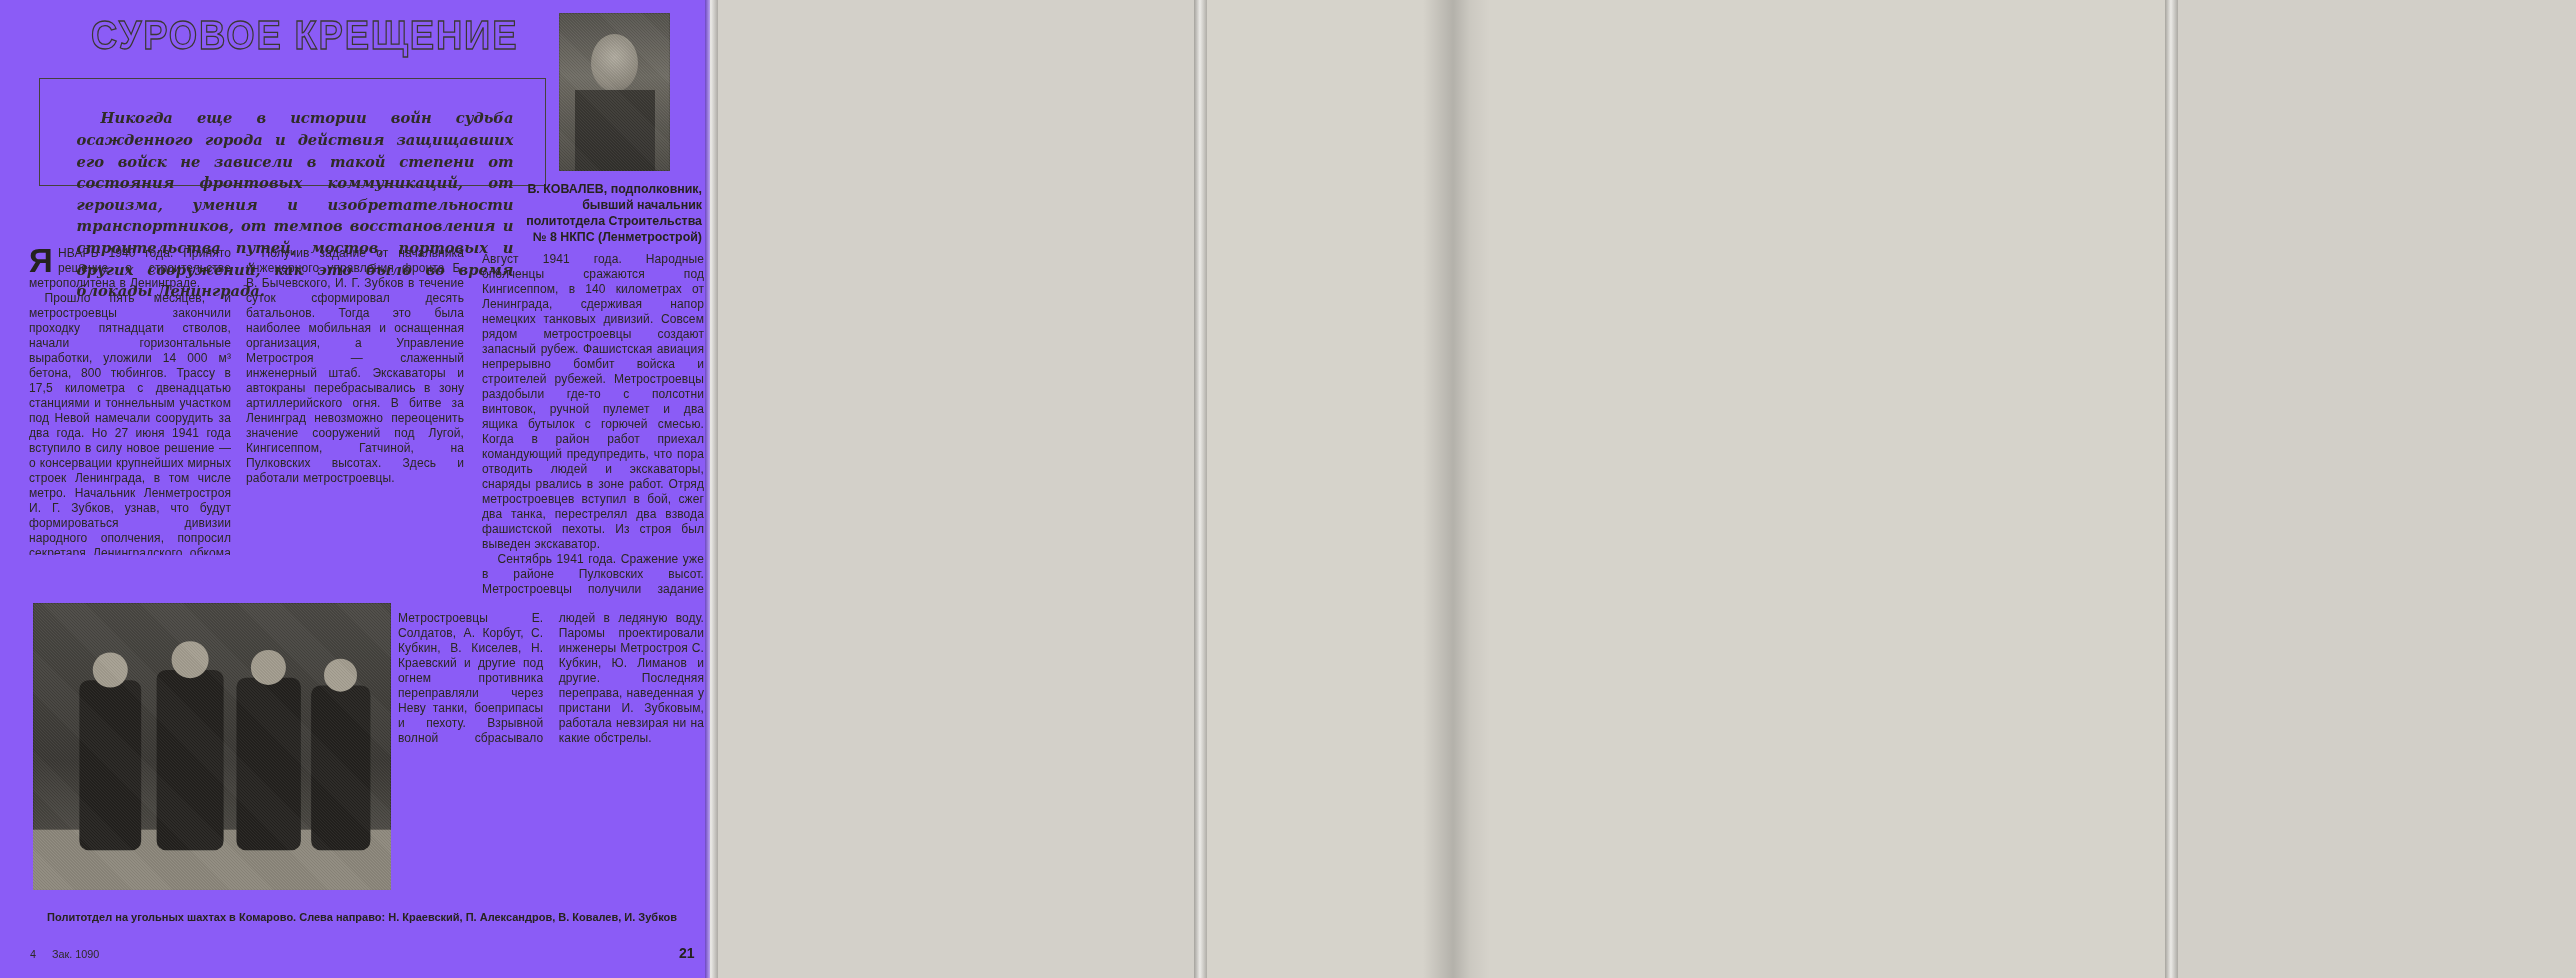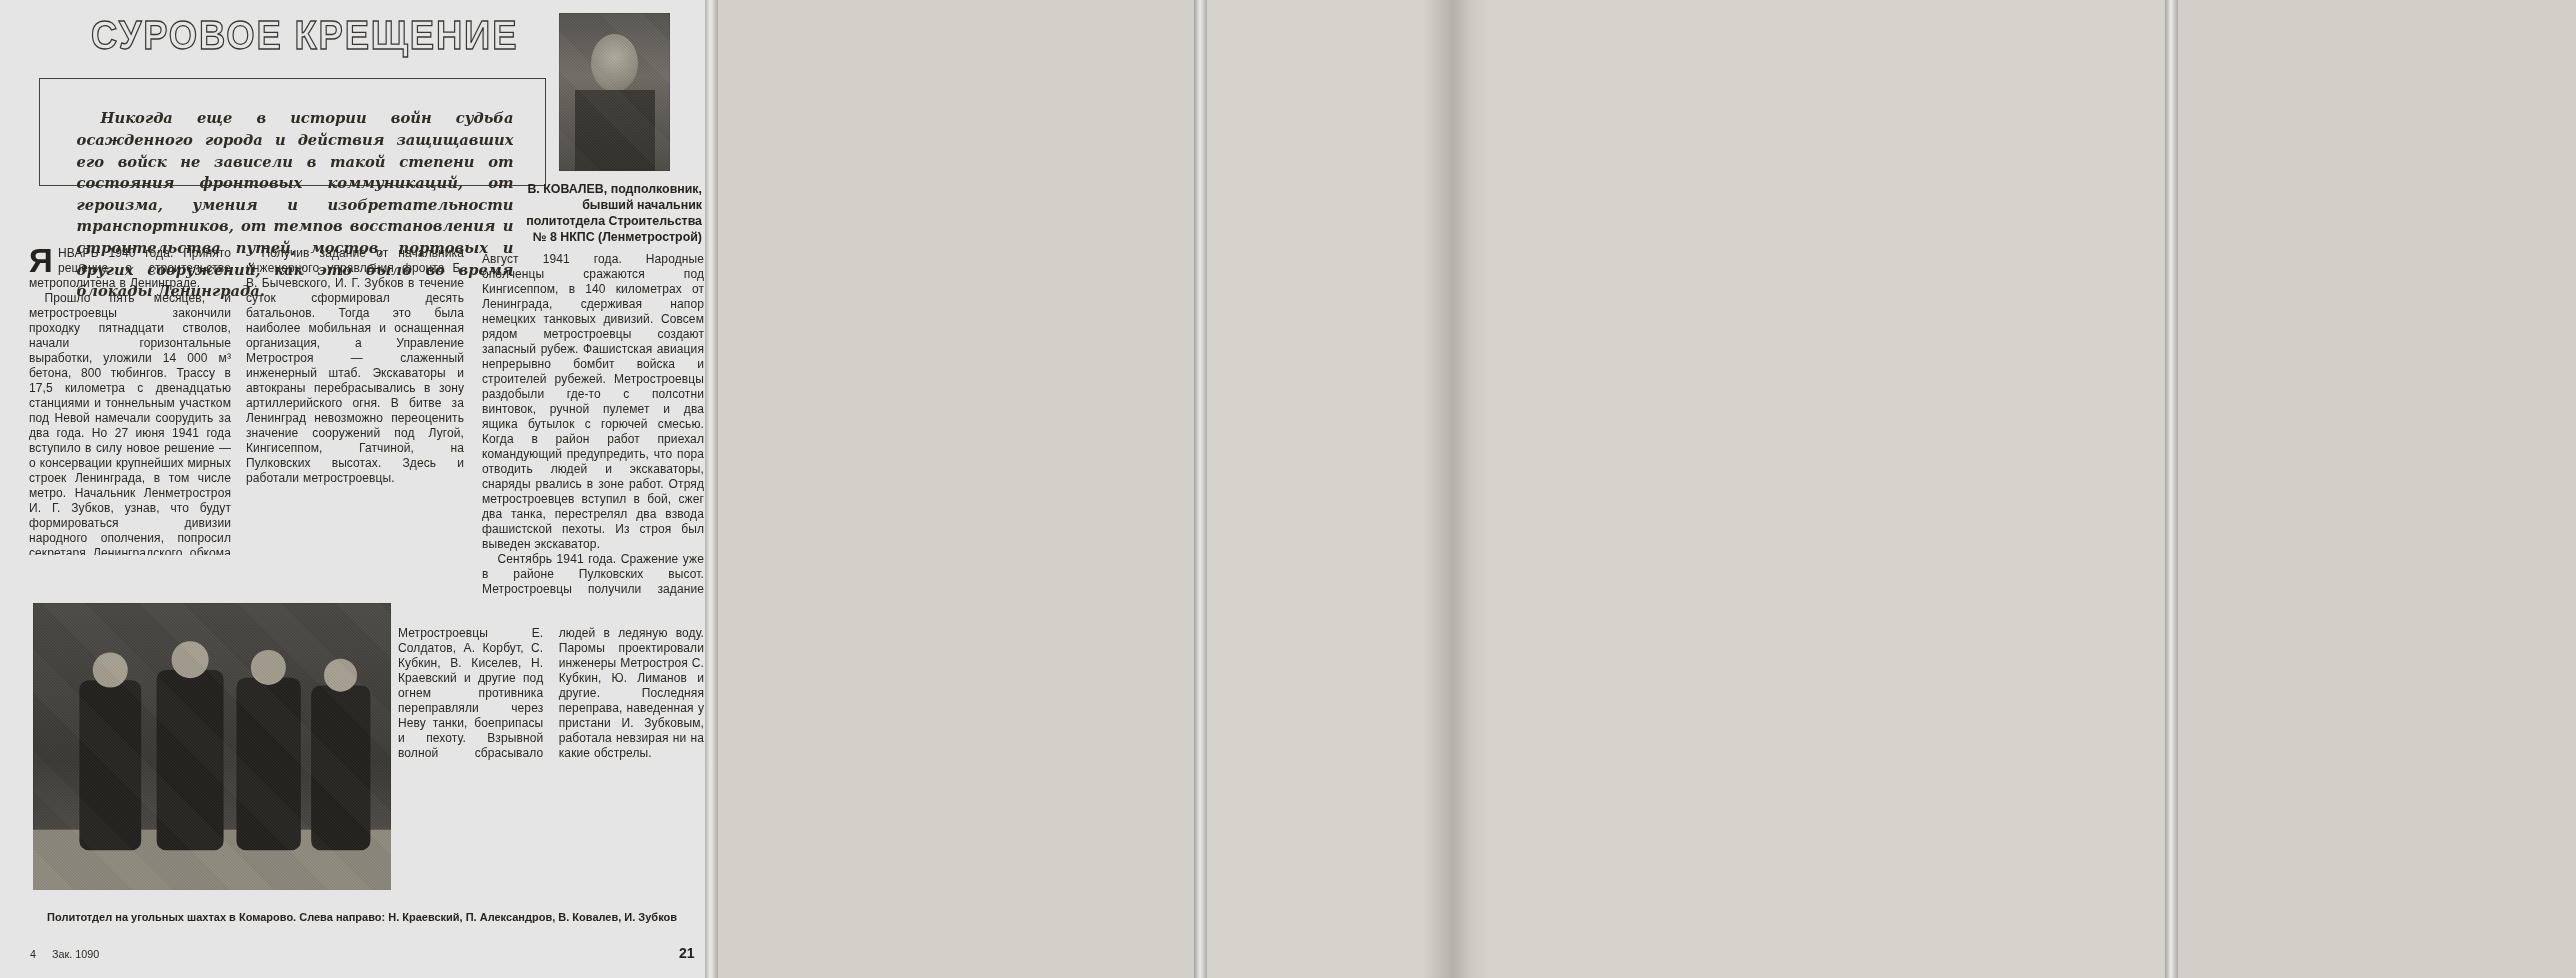--- a/index.html
+++ b/index.html
@@ -1,19 +1,19 @@
 <!DOCTYPE html>
 <html style="font-size:8.2px"><head>
 <meta charset="utf-8">
 <style>
   html,body{margin:0;padding:0;background:#b9b6b0;}
   #spread{position:relative;width:2658px;height:979px;overflow:hidden;
           font-family:"Liberation Sans",sans-serif;color:#2b2823;background:#cfccc5;}
   .leaf{position:absolute;top:0;height:979px;}
-  .leaf1{left:0;width:710px;background:#e5e5e5;}
+  .leaf1{left:0;width:710px;background:#8b5cf6;}
   .leaf2{left:710px;width:490px;background:#d3d0c9;}
   .leaf3{left:1200px;width:970px;background:#d6d3cb;}
   .leaf4{left:2170px;width:488px;background:#d2cfc8;}
   .gutter{position:absolute;top:0;height:979px;width:13.4px;background:linear-gradient(90deg,rgba(0,0,0,.22),rgba(255,255,255,.55) 45%,rgba(0,0,0,.18));}
   .fold{position:absolute;top:0;height:979px;width:67px;left:1423px;
         background:linear-gradient(90deg,rgba(0,0,0,0) 0%,rgba(0,0,0,.16) 45%,rgba(0,0,0,.05) 70%,rgba(0,0,0,0));}
   .abs{position:absolute;}
   
   .title-svg{position:absolute;left:90px;top:10.3px;}
   .title-svg text{font-family:"Liberation Sans",sans-serif;font-weight:bold;
@@ -93,21 +93,21 @@
         <g fill="#a49e90">
           <circle cx="150" cy="130" r="34"></circle>
           <circle cx="305" cy="110" r="36"></circle>
           <circle cx="457" cy="125" r="34"></circle>
           <circle cx="597" cy="140" r="32"></circle>
         </g>
       </svg>
       <div class="ht"></div>
     </div>
 
-    <div class="col" style="left:398px;top:626px;width:306px;height:281px;column-count:2;column-gap:15.5px;">
+    <div class="col" style="left:398px;top:611px;width:306px;height:281px;column-count:2;column-gap:15.5px;">
       <p class="noind">Метростроевцы Е. Солдатов, А. Корбут, С. Кубкин, В. Киселев, Н. Краевский и другие под огнем противника переправляли через Неву танки, боеприпасы и пехоту. Взрывной волной сбрасывало людей в ледяную воду. Паромы проектировали инженеры Метростроя С. Кубкин, Ю. Лиманов и другие. Последняя переправа, наведенная у пристани И. Зубковым, работала невзирая ни на какие обстрелы.</p>
     </div>
 
     <div class="caption" style="left:36px;top:910px;width:641px;">Политотдел на угольных шахтах в Комарово. Слева направо: Н. Краевский, П. Александров, В. Ковалев, И. Зубков</div>
 
     <div class="footer-mark" style="left:30px;top:948px;">4</div>
     <div class="footer-mark" style="left:52px;top:948px;">Зак. 1090</div>
     <div class="pagenum" style="left:679px;top:945px;">21</div>
   </div>
 

